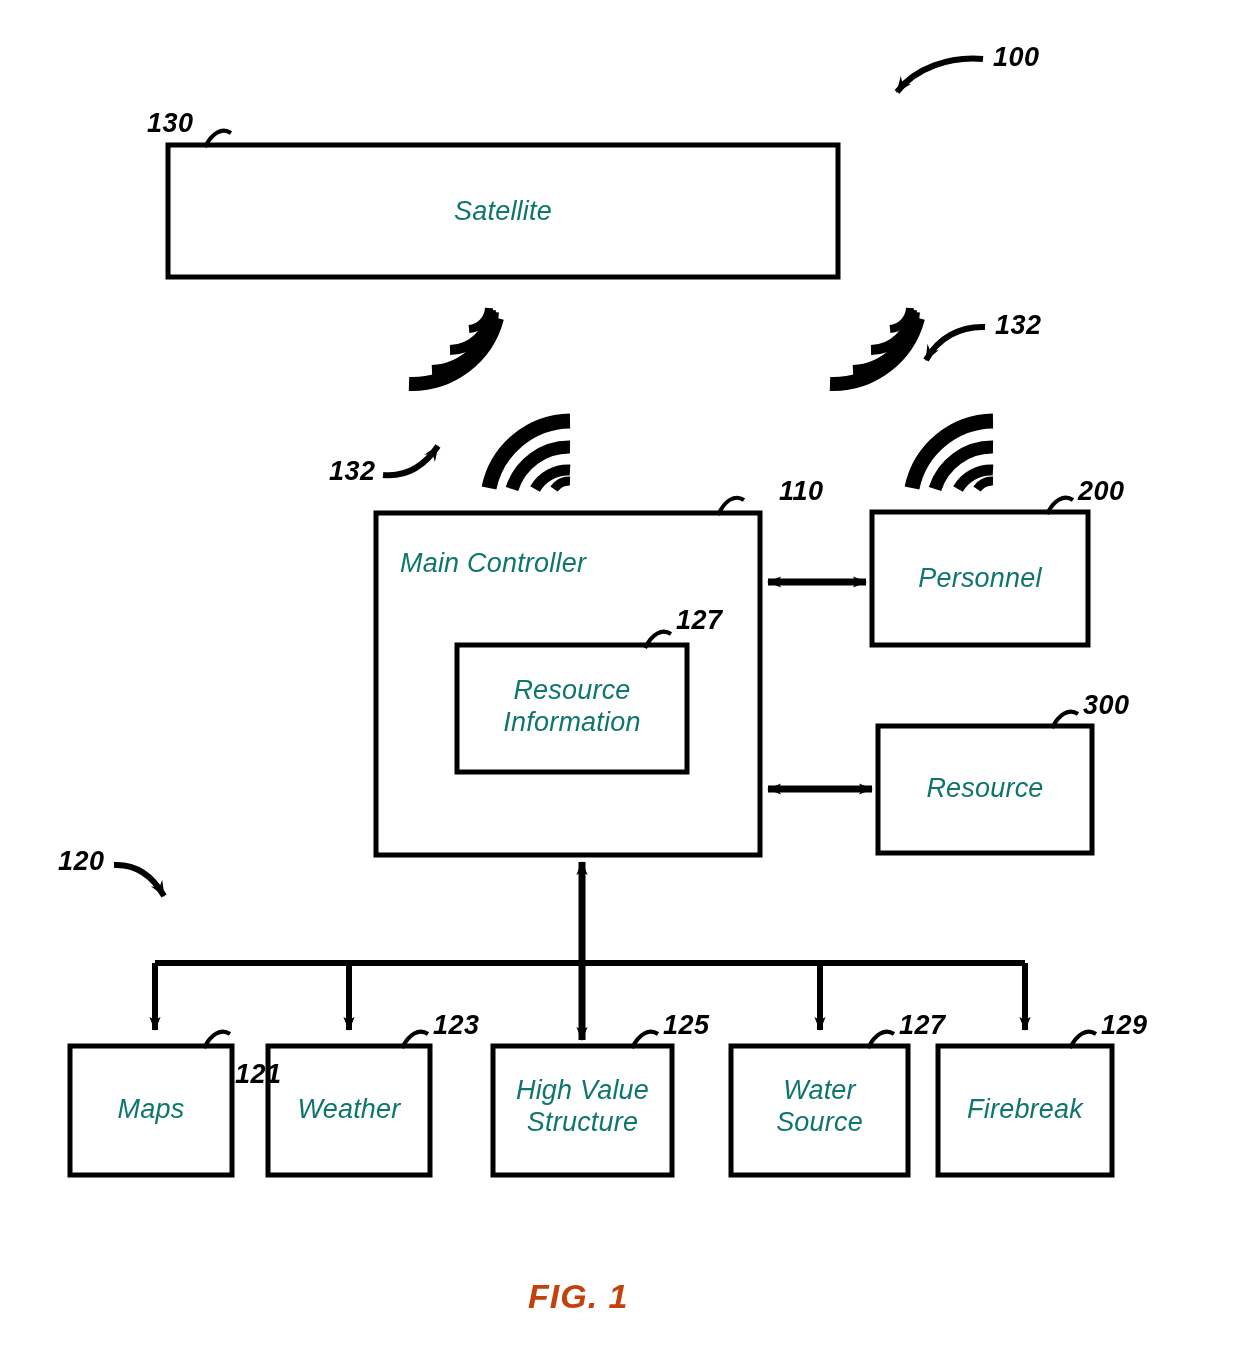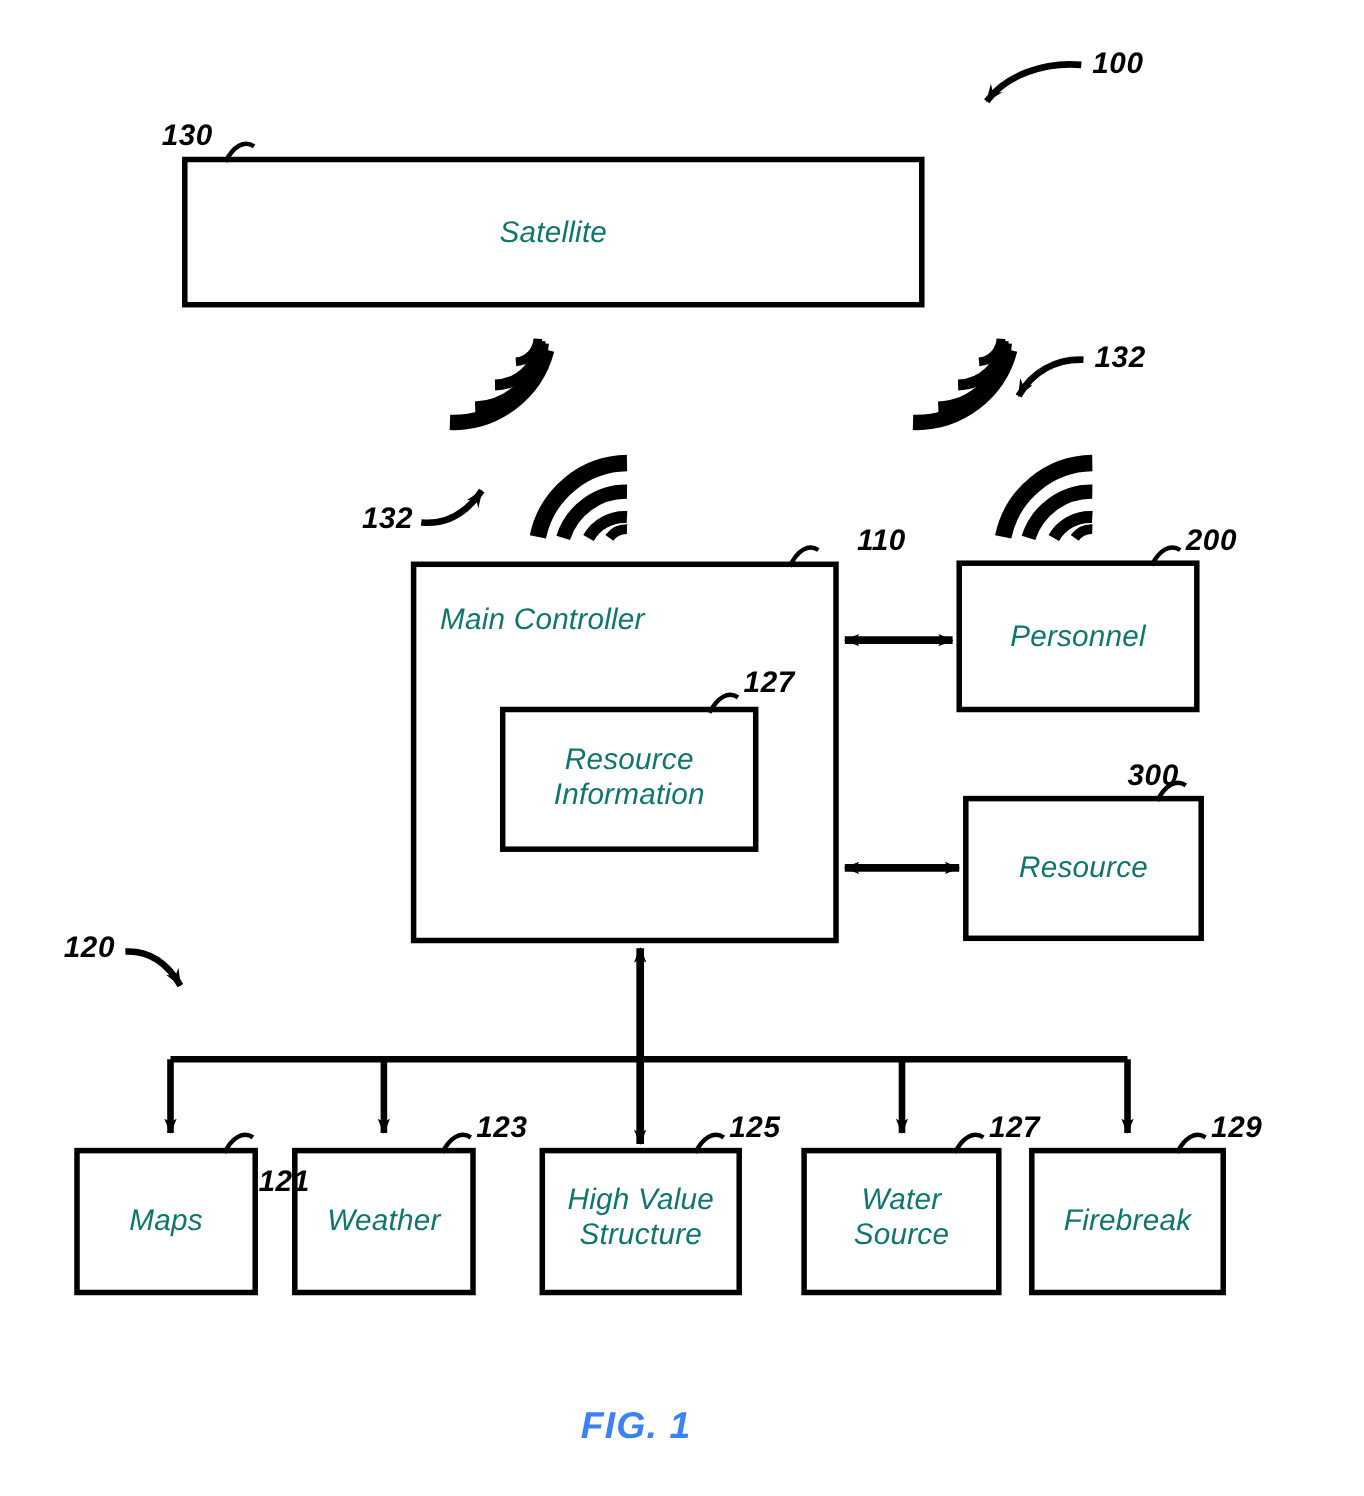--- a/index.html
+++ b/index.html
@@ -42,21 +42,21 @@
     font-size: 27px;
     color: #000000;
     letter-spacing: 0.5px;
   }
   .fig-caption {
     position: absolute;
     font-style: italic;
     font-weight: bold;
     font-size: 34px;
     letter-spacing: 1px;
-    color: #3b82f6;
+    color: #c2410c;
   }
 </style>
 </head>
 <body>
 
 <svg id="figure-canvas" viewBox="0 0 1240 1360" xmlns="http://www.w3.org/2000/svg">
   <defs>
     <marker id="arrowEnd" markerWidth="16" markerHeight="16" refX="13" refY="5.6" orient="auto" markerUnits="userSpaceOnUse">
       <path d="M0,0 L14,5.6 L0,11.2 L3,5.6 Z" fill="#000"></path>
     </marker>
@@ -203,21 +203,21 @@
 <div class="ref-num" style="left:995px; top:310px;">132</div>
 
 <div class="ref-num" style="left:329px; top:456px;">132</div>
 
 <div class="ref-num" style="left:749px; top:476px;margin-left:30px;">110</div>
 
 <div class="ref-num" style="left:1078px; top:476px;">200</div>
 
 <div class="ref-num" style="left:676px; top:605px;">127</div>
 
-<div class="ref-num" style="left:1025px; top:690px;">300</div>
+<div class="ref-num" style="left:1083px; top:690px;">300</div>
 
 <div class="ref-num" style="left:58px; top:846px;">120</div>
 
 <div class="ref-num" style="left:235px; top:1059px;">121</div>
 
 <div class="ref-num" style="left:433px; top:1010px;">123</div>
 
 <div class="ref-num" style="left:663px; top:1010px;">125</div>
 
 <div class="ref-num" style="left:899px; top:1010px;text-align:right;">127</div>

